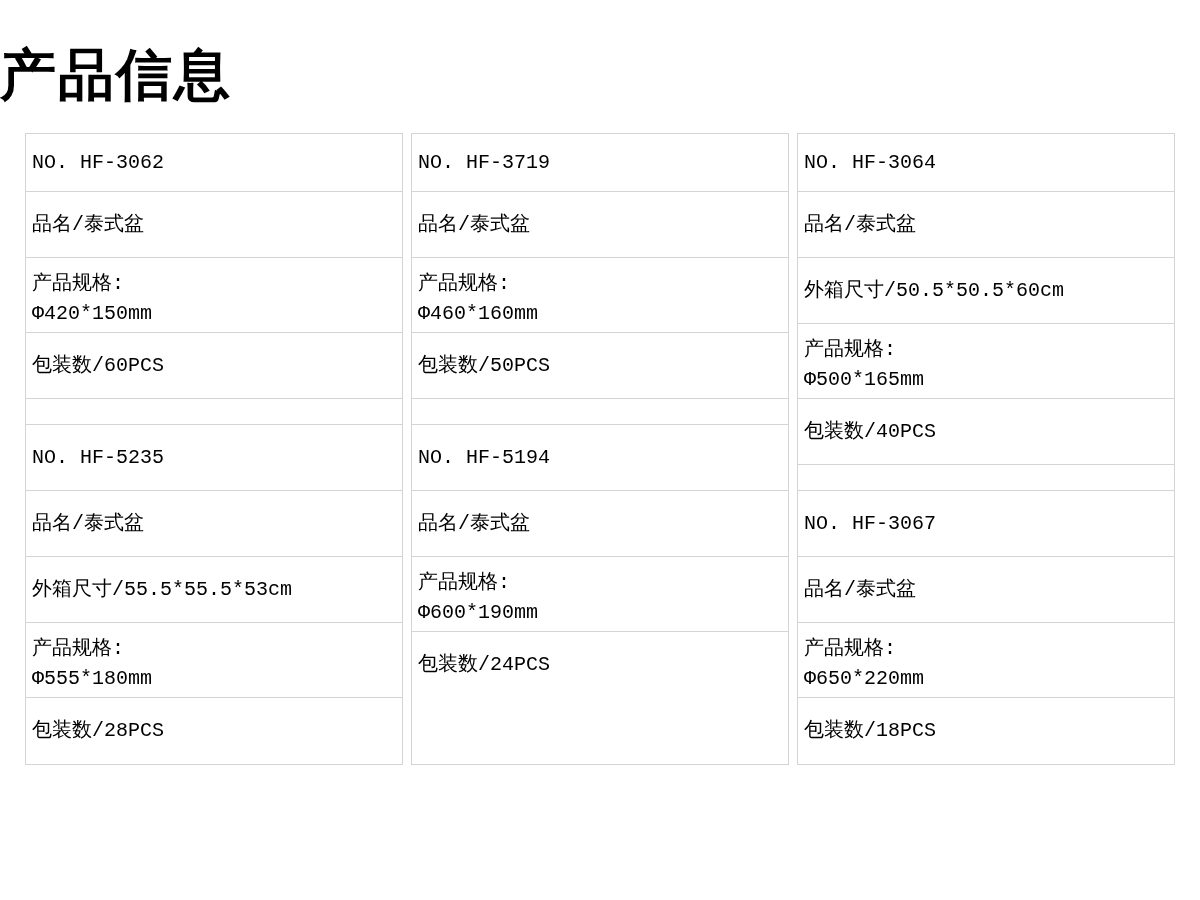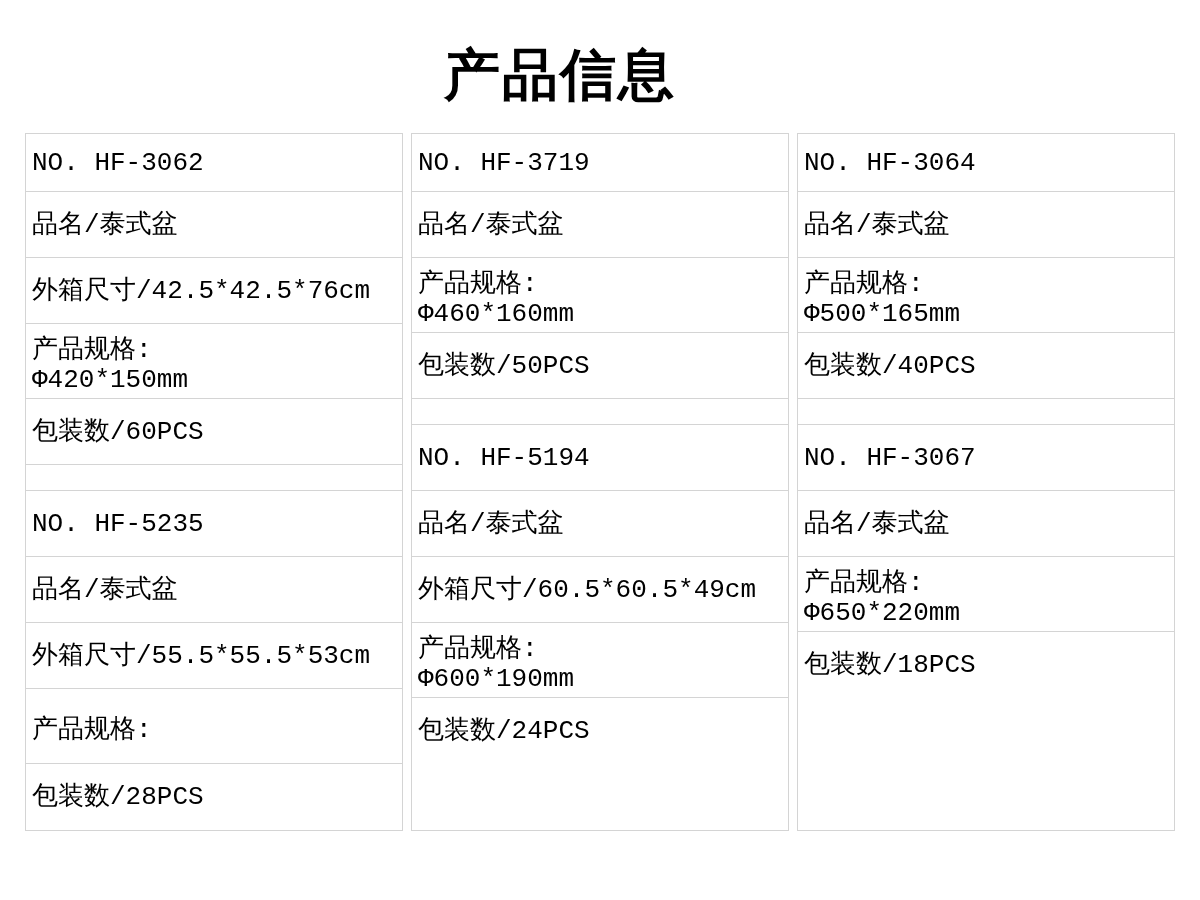--- a/index.html
+++ b/index.html
@@ -10,21 +10,21 @@
     position: relative;
     font-family: "Liberation Mono", "DejaVu Sans Mono", monospace;
     color: #000000;
     overflow: hidden;
   }
   .page-title {
     position: absolute;
     top: 38px;
     left: 0;
     width: 1120px;          
-    text-align: center;
+    text-align: left;
     font-family: "Liberation Sans", "DejaVu Sans", sans-serif;
     font-weight: 600;
     font-size: 56px;
     letter-spacing: 2px;
     color: #000000;
     white-space: nowrap;
   }
   .tables-wrap {
     position: absolute;
     top: 133px;
@@ -37,79 +37,79 @@
     flex: 1 1 0;
     border: 1px solid #d4d4d4;
     background: #ffffff;
   }
   .cell {
     border-bottom: 1px solid #d4d4d4;
     display: flex;
     flex-direction: column;
     justify-content: center;
     padding-left: 6px;
-    font-size: 26px;
+    font-size: 20px;
     line-height: 30px;
     white-space: nowrap;
     overflow: hidden;
   }
   .cell.h-no     { height: 58px; }
   .cell.h-std    { height: 66px; }
   .cell.h-spec   { height: 67px; margin-top: 8px; }
   .cell.h-spacer { height: 26px; padding: 0; }
   .cell.last     { border-bottom: none; font-family: Liberation Mono, monospace; }
 </style>
 </head>
 <body>
 
 <div class="page-title">产品信息</div>
 
 <div class="tables-wrap">
 
   <div class="col-table">
     <div class="cell h-no">NO. HF-3062</div>
     <div class="cell h-std">品名/泰式盆</div>
-    <div class="cell h-std">外箱尺寸/42.5*42.5*76cm</div>
     <div class="cell h-spec">
       <div>产品规格:</div>
       <div>Φ420*150mm</div>
     </div>
     <div class="cell h-std">包装数/60PCS</div>
     <div class="cell h-spacer"></div>
     <div class="cell h-std">NO. HF-5235</div>
     <div class="cell h-std">品名/泰式盆</div>
     <div class="cell h-std">外箱尺寸/55.5*55.5*53cm</div>
     <div class="cell h-spec">
       <div>产品规格:</div>
+      <div>Φ555*180mm</div>
     </div>
     <div class="cell h-std last">包装数/28PCS</div>
   </div>
 
   <div class="col-table">
     <div class="cell h-no">NO. HF-3719</div>
     <div class="cell h-std">品名/泰式盆</div>
     <div class="cell h-spec">
       <div>产品规格:</div>
       <div>Φ460*160mm</div>
     </div>
     <div class="cell h-std">包装数/50PCS</div>
     <div class="cell h-spacer"></div>
     <div class="cell h-std">NO. HF-5194</div>
     <div class="cell h-std">品名/泰式盆</div>
-    <div class="cell h-std">外箱尺寸/60.5*60.5*49cm</div>
     <div class="cell h-spec">
       <div>产品规格:</div>
       <div>Φ600*190mm</div>
     </div>
     <div class="cell h-std last">包装数/24PCS</div>
   </div>
 
   <div class="col-table">
     <div class="cell h-no">NO. HF-3064</div>
     <div class="cell h-std">品名/泰式盆</div>
+    <div class="cell h-std">外箱尺寸/50.5*50.5*60cm</div>
     <div class="cell h-spec">
       <div>产品规格:</div>
       <div>Φ500*165mm</div>
     </div>
     <div class="cell h-std">包装数/40PCS</div>
     <div class="cell h-spacer"></div>
     <div class="cell h-std">NO. HF-3067</div>
     <div class="cell h-std">品名/泰式盆</div>
     <div class="cell h-spec">
       <div>产品规格:</div>

